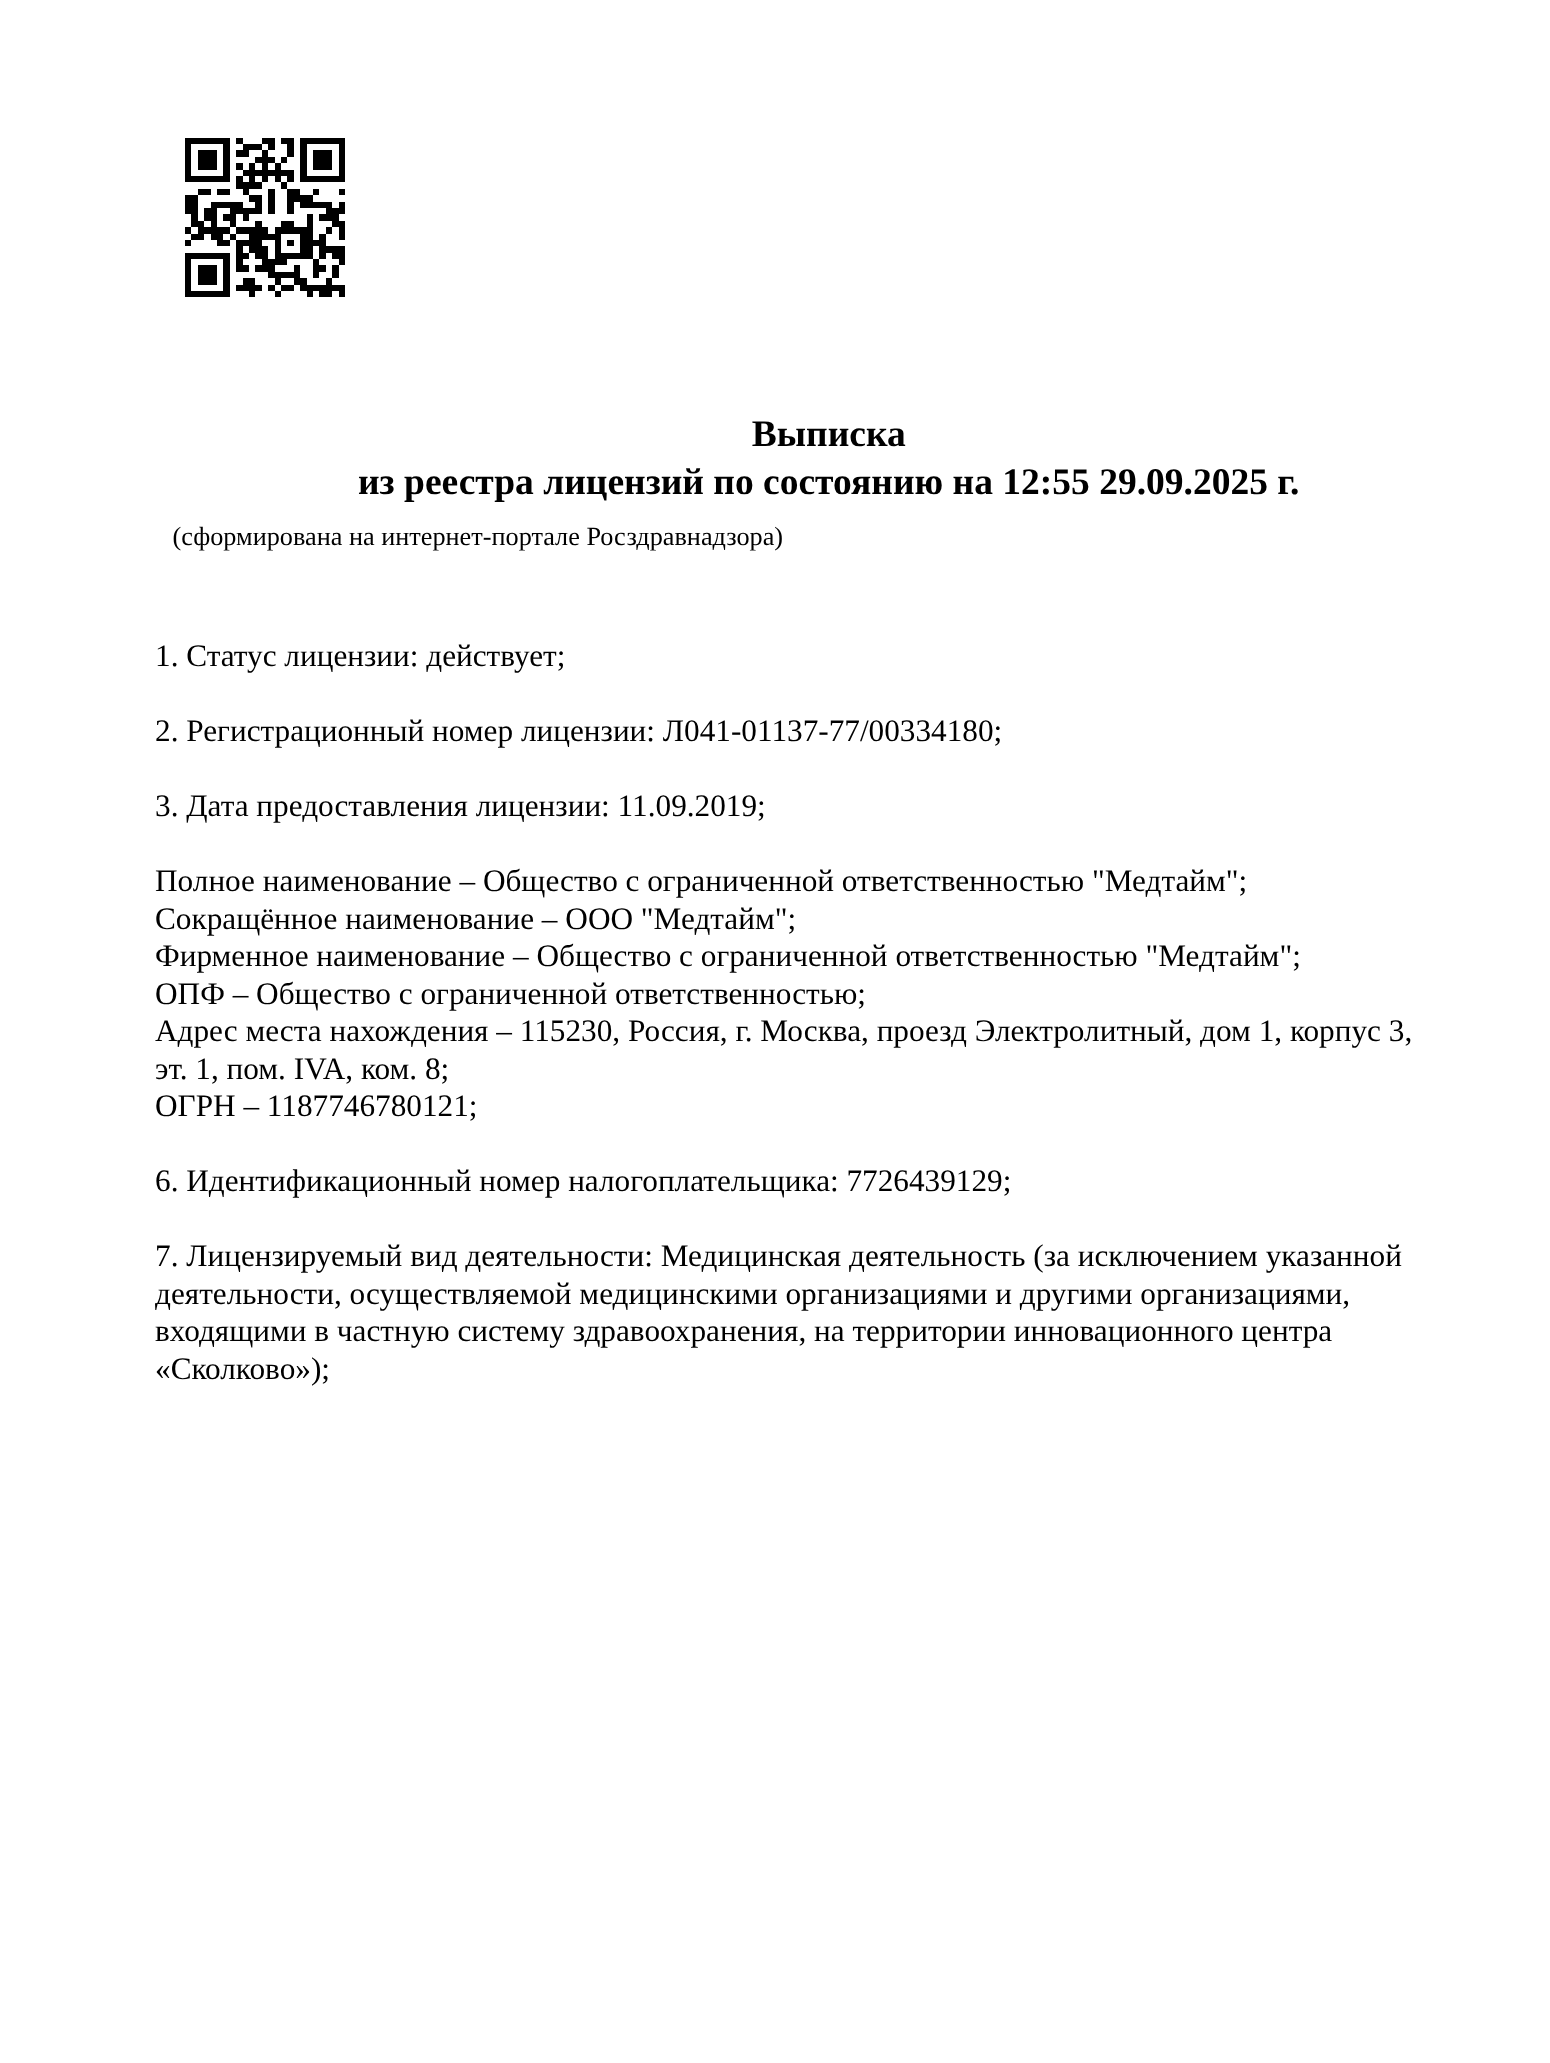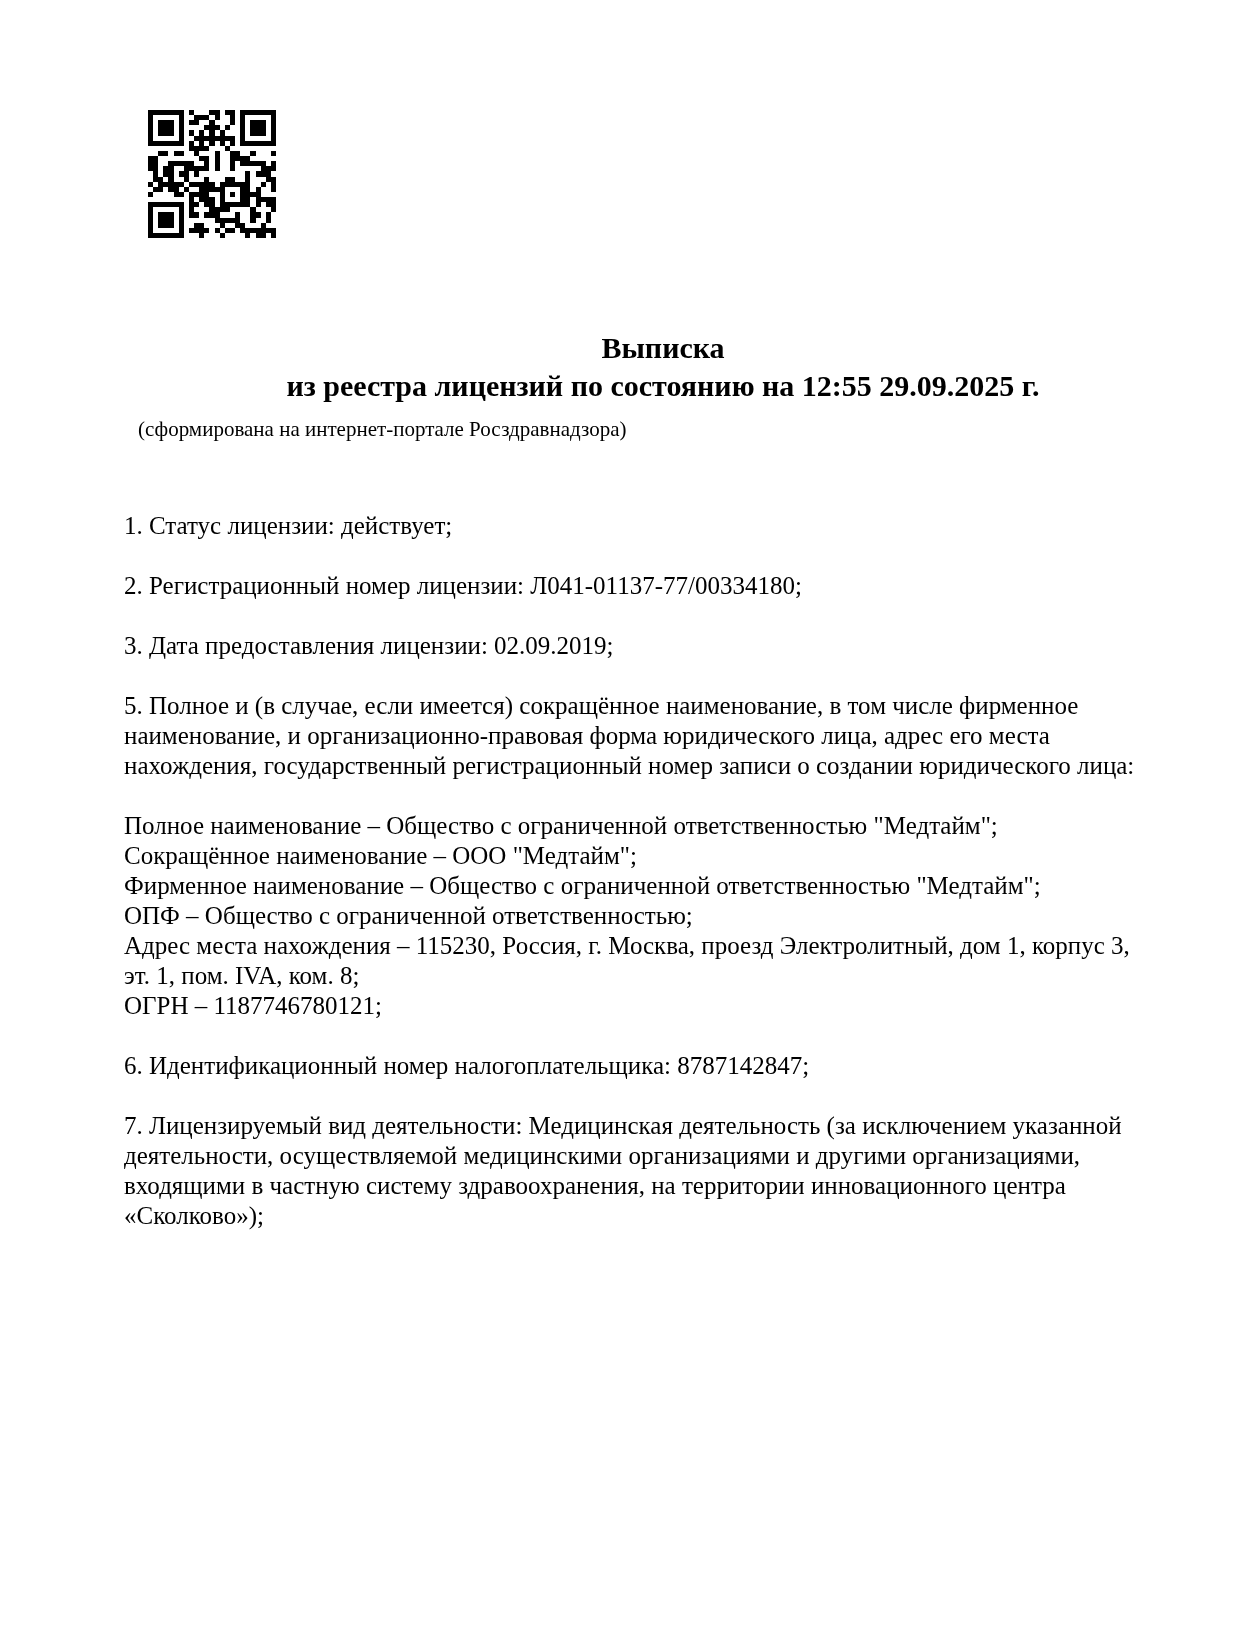--- a/index.html
+++ b/index.html
@@ -391,31 +391,28 @@
       </svg>
   </div>
 
   <div class="title-block"><span>Выписка</span><br><span>из реестра лицензий по состоянию на 12:55 29.09.2025 г.</span></div>
 
   <div class="subtitle">(сформирована на интернет-портале Росздравнадзора)</div>
 
   <div class="body-text">
       <p class="para">1. Статус лицензии: действует;</p>
       <p class="para">2. Регистрационный номер лицензии: Л041-01137-77/00334180;</p>
-      <p class="para">3. Дата предоставления лицензии: 02.09.2019;</p>
-      <p class="para">5. Полное и (в случае, если имеется) сокращённое наименование, в том числе фирменное
-наименование, и организационно-правовая форма юридического лица, адрес его места
-нахождения, государственный регистрационный номер записи о создании юридического лица:</p>
+      <p class="para">3. Дата предоставления лицензии: 11.09.2019;</p>
       <p class="para">Полное наименование – Общество с ограниченной ответственностью "Медтайм";
 Сокращённое наименование – ООО "Медтайм";
 Фирменное наименование – Общество с ограниченной ответственностью "Медтайм";
 ОПФ – Общество с ограниченной ответственностью;
 Адрес места нахождения – 115230, Россия, г. Москва, проезд Электролитный, дом 1, корпус 3,
 эт. 1, пом. IVA, ком. 8;
 ОГРН – 1187746780121;</p>
-      <p class="para">6. Идентификационный номер налогоплательщика: 8787142847;</p>
+      <p class="para">6. Идентификационный номер налогоплательщика: 7726439129;</p>
       <p class="para">7. Лицензируемый вид деятельности: Медицинская деятельность (за исключением указанной
 деятельности, осуществляемой медицинскими организациями и другими организациями,
 входящими в частную систему здравоохранения, на территории инновационного центра
 «Сколково»);</p>
     </div>
 
 </div>
 
 </body></html>

